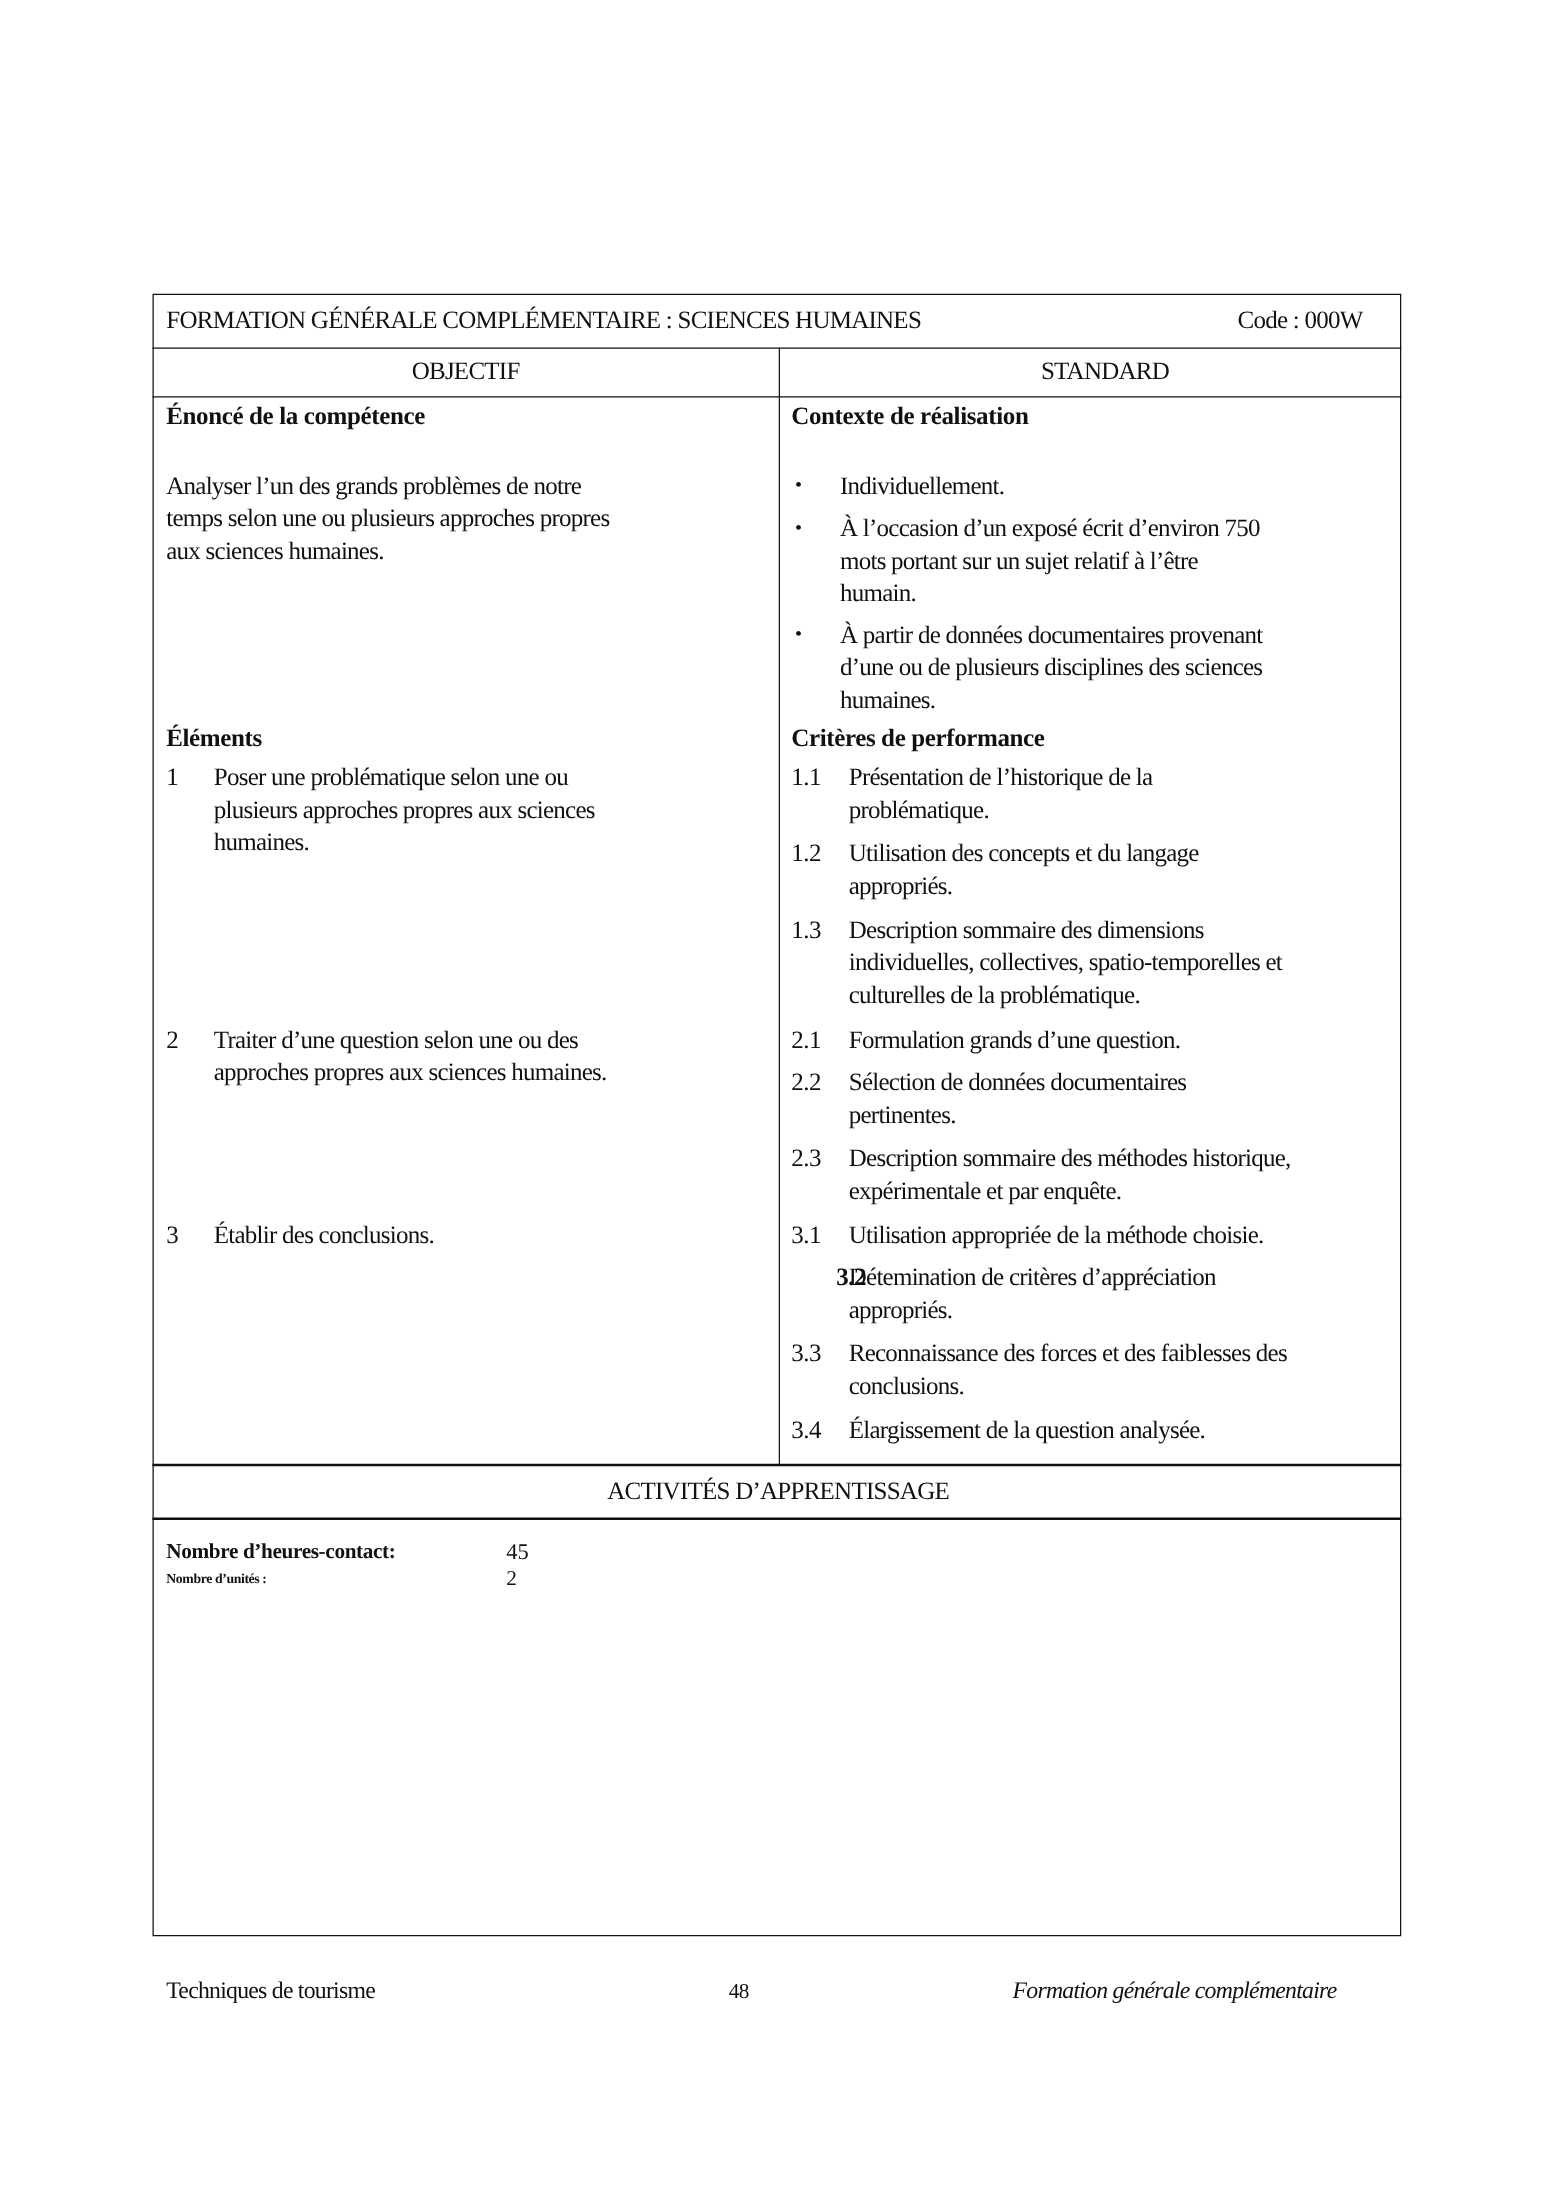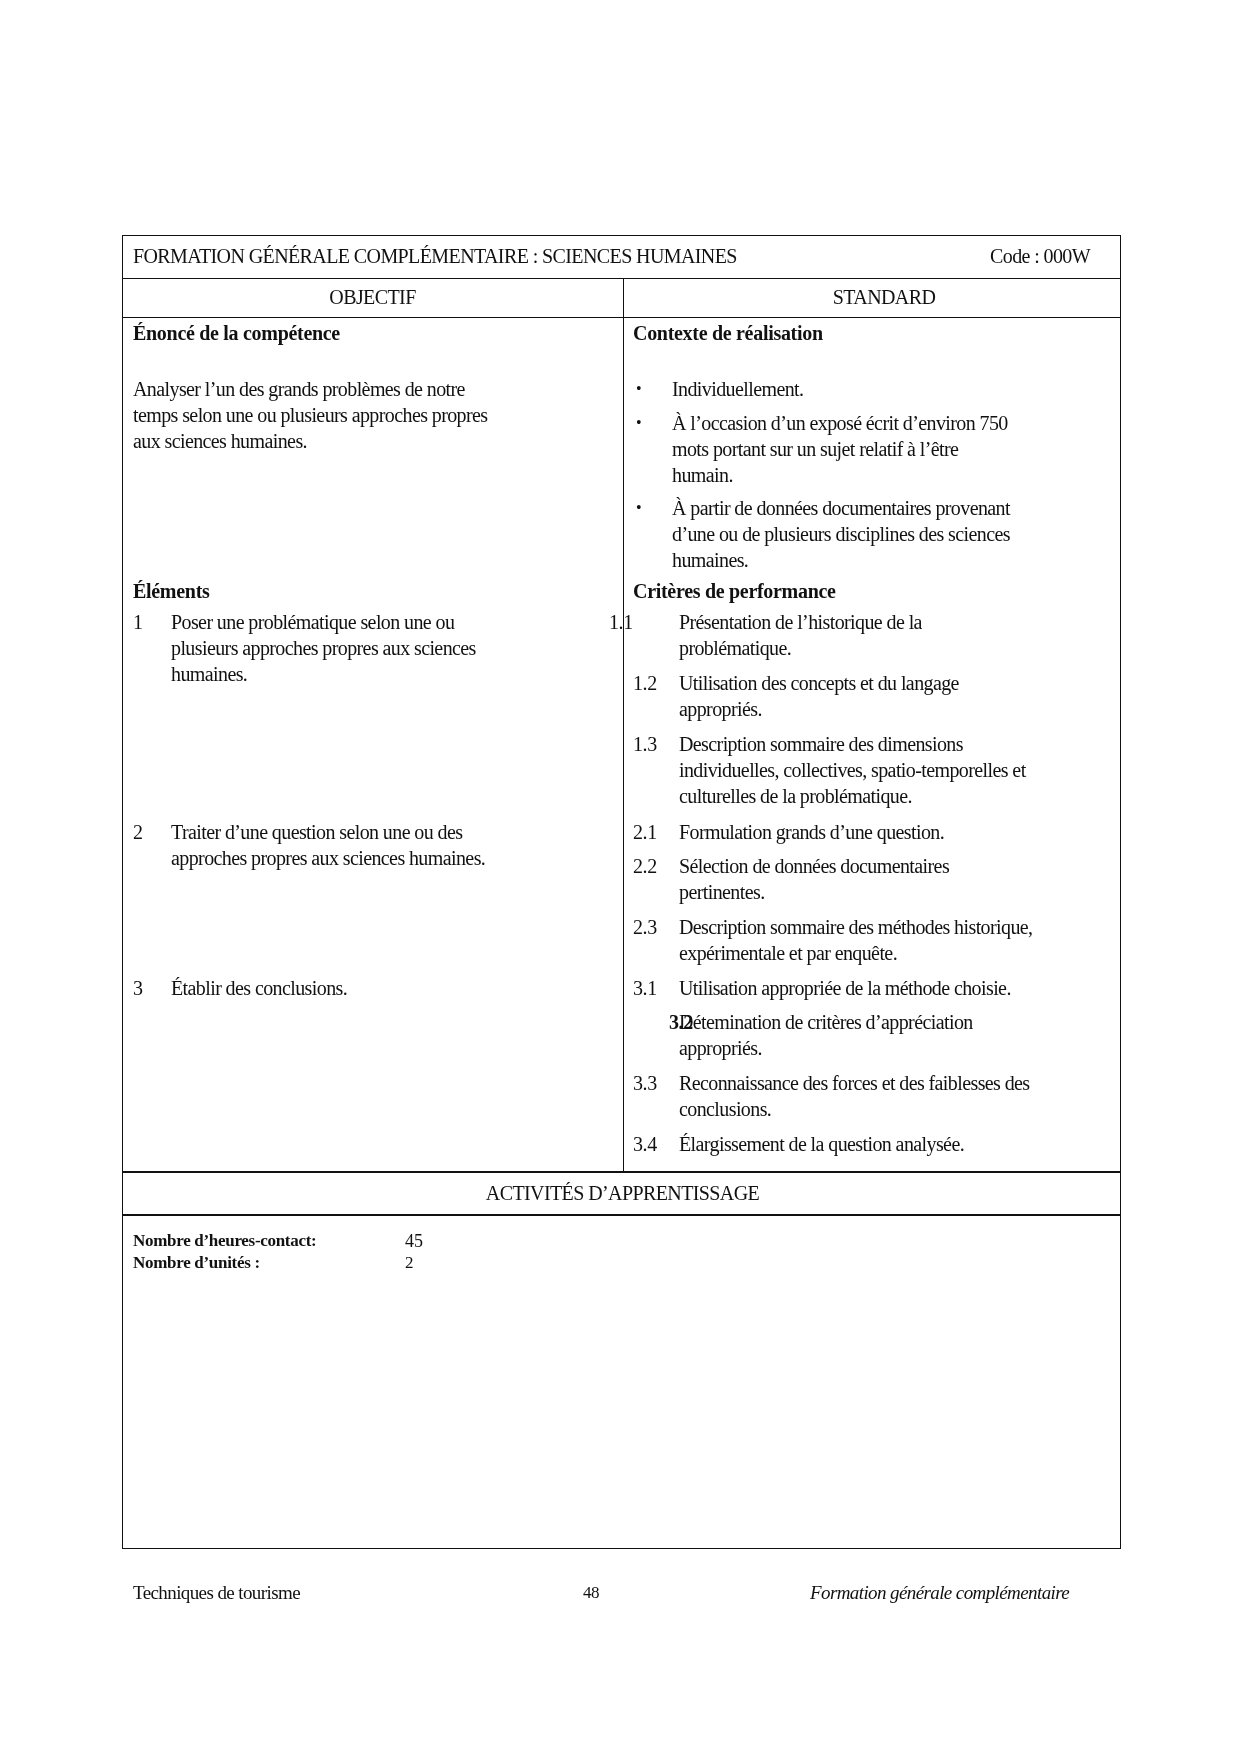--- a/index.html
+++ b/index.html
@@ -67,21 +67,21 @@
 approches propres aux sciences humaines.</div>
 </div>
 <div>
   <span class="num" style="left:133px; top:975px;">3</span>
   <div class="txt" style="left:171px; top:975px;">Établir des conclusions.</div>
 </div>
 
 <div class="abs t b" style="left:633px; top:578px;">Critères de performance</div>
 
 <div>
-  <span class="num" style="left:609px; top:609px;">1.1</span>
+  <span class="num" style="left:633px; top:609px;">1.1</span>
   <div class="txt" style="left:679px; top:609px;">Présentation de l’historique de la
 problématique.</div>
 </div>
 <div>
   <span class="num" style="left:633px; top:670px;">1.2</span>
   <div class="txt" style="left:679px; top:670px;">Utilisation des concepts et du langage
 appropriés.</div>
 </div>
 <div>
   <span class="num" style="left:633px; top:731px;">1.3</span>
@@ -121,18 +121,18 @@
   <span class="num" style="left:633px; top:1131px;">3.4</span>
   <div class="txt" style="left:679px; top:1131px;">Élargissement de la question analysée.</div>
 </div>
 
 <div class="abs" style="left:122px; top:1171px; width:999px; border-top:2px solid #111;"></div>
 <div class="abs t" style="left:122px; top:1180px; width:1001px; text-align:center;">ACTIVITÉS D’APPRENTISSAGE</div>
 <div class="abs" style="left:122px; top:1214px; width:999px; border-top:2px solid #111;"></div>
 
 <div class="abs b" style="left:133px; top:1230px; font-size:17px; line-height:22px; white-space:nowrap;">Nombre d’heures-contact:</div>
 <div class="abs" style="left:405px; top:1230px; font-size:18px; line-height:22px;">45</div>
-<div class="abs b" style="left:133px; top:1252px; font-size:17px; line-height:22px; white-space:nowrap;">Nombre d’unités :</div>
+<div class="abs b" style="left:133px; top:1252px; font-size:11px; line-height:22px; white-space:nowrap;">Nombre d’unités :</div>
 <div class="abs" style="left:405px; top:1252px; font-size:17px; line-height:22px;">2</div>
 
 <div class="abs t" style="left:133px; top:1580px; font-size:19px;">Techniques de tourisme</div>
 <div class="abs t" style="left:583px; top:1580px; font-size:17px;">48</div>
 <div class="abs t" style="left:810px; top:1580px; width:300px; text-align:left; font-size:19px;font-style:italic;">Formation générale complémentaire</div>
 
 </body></html>

